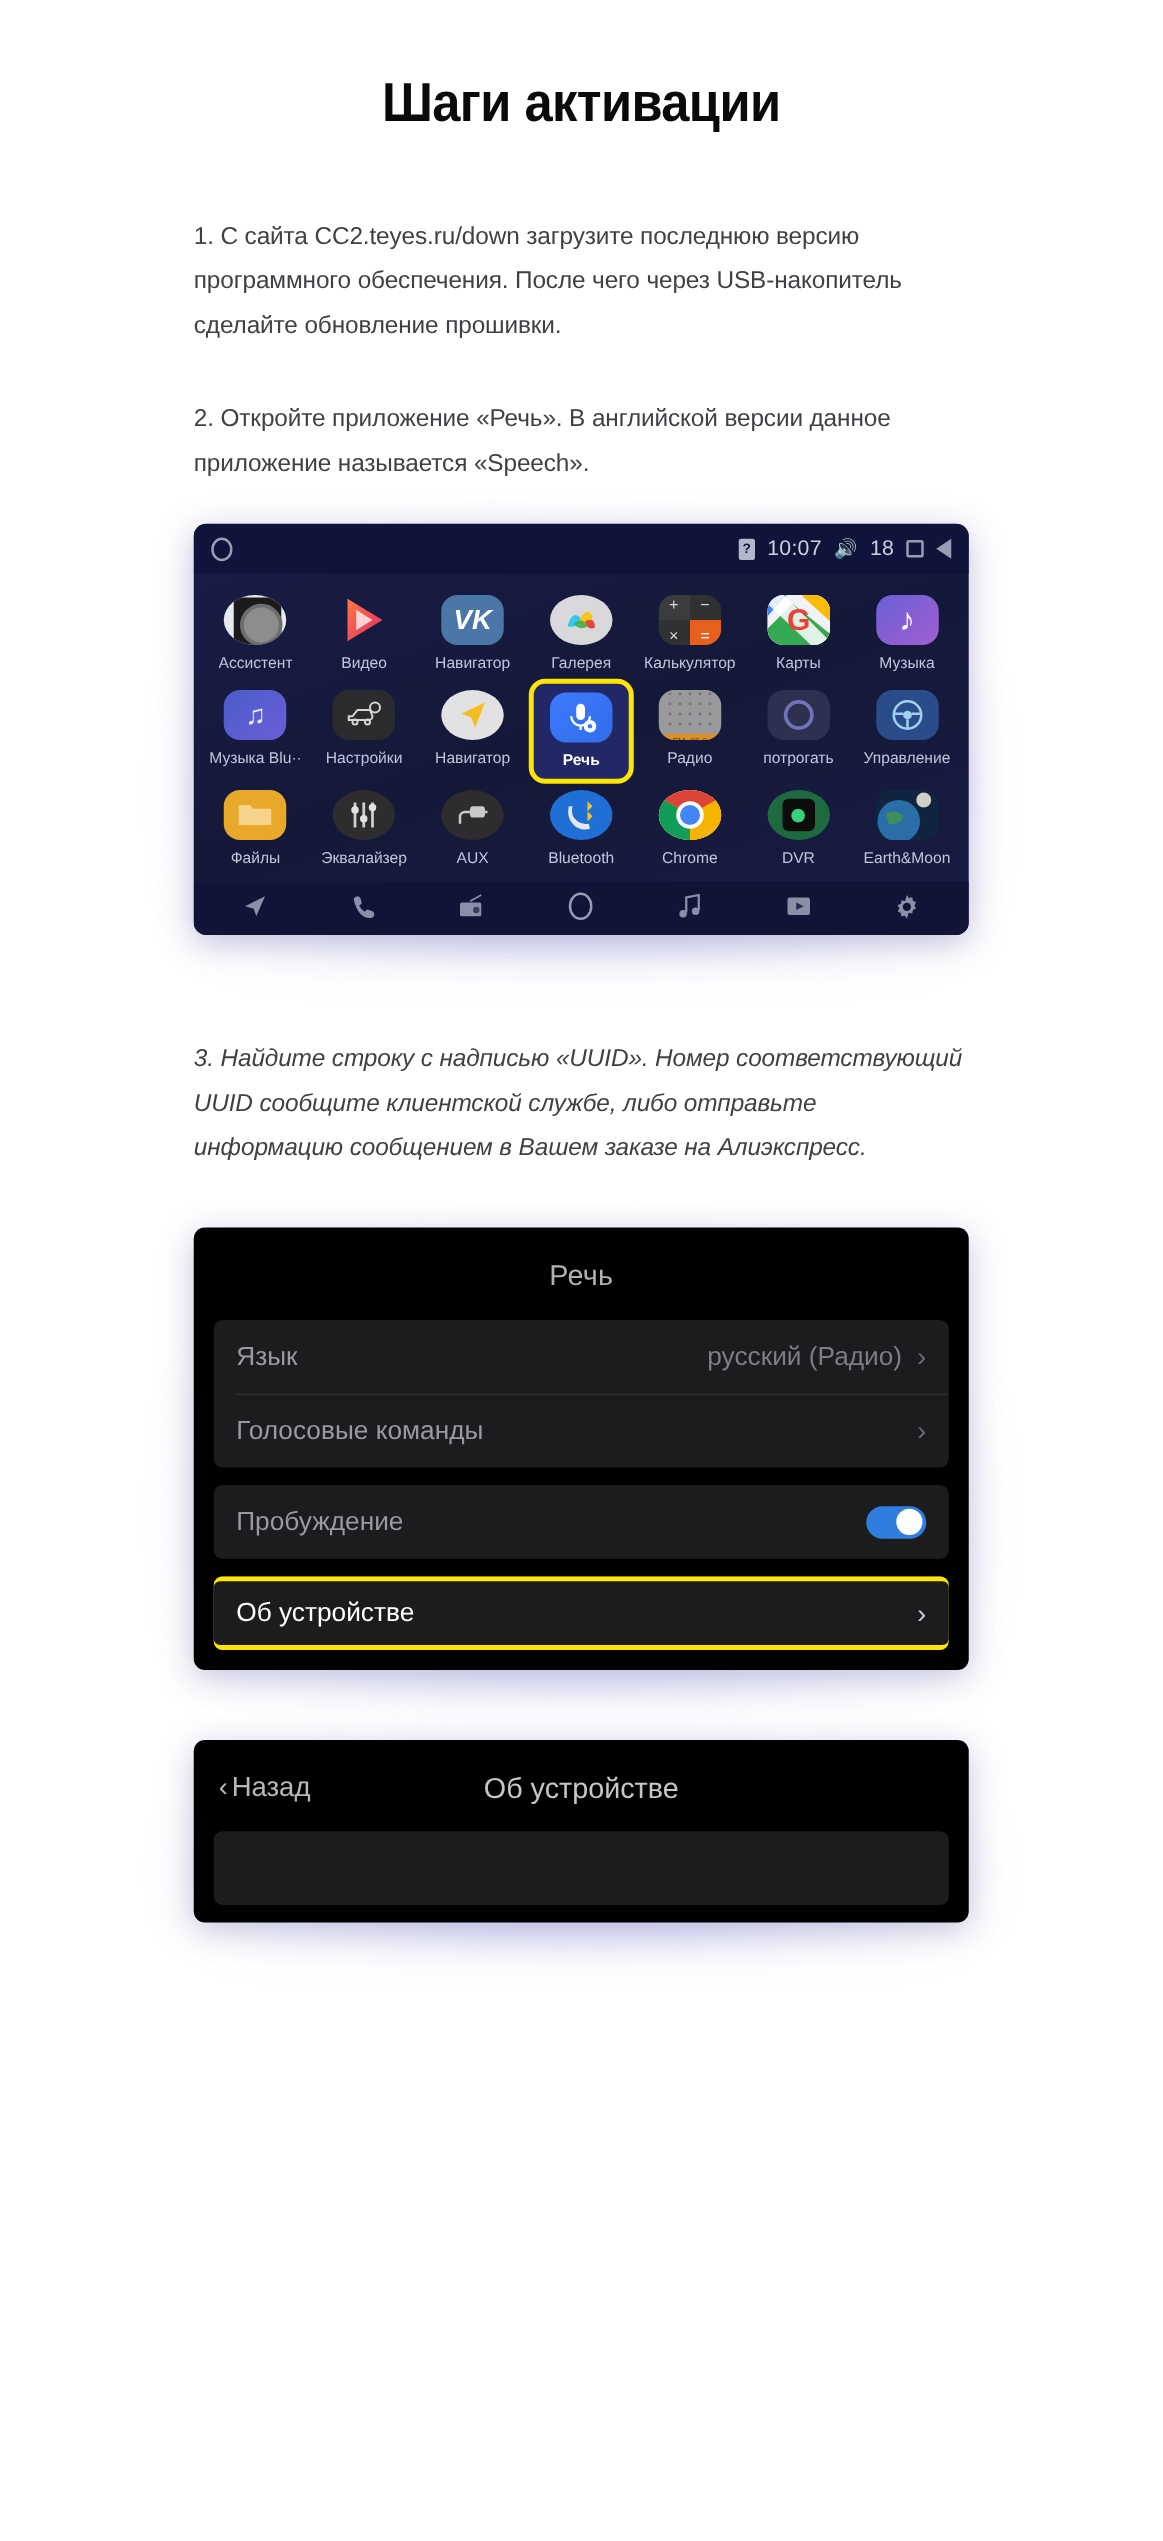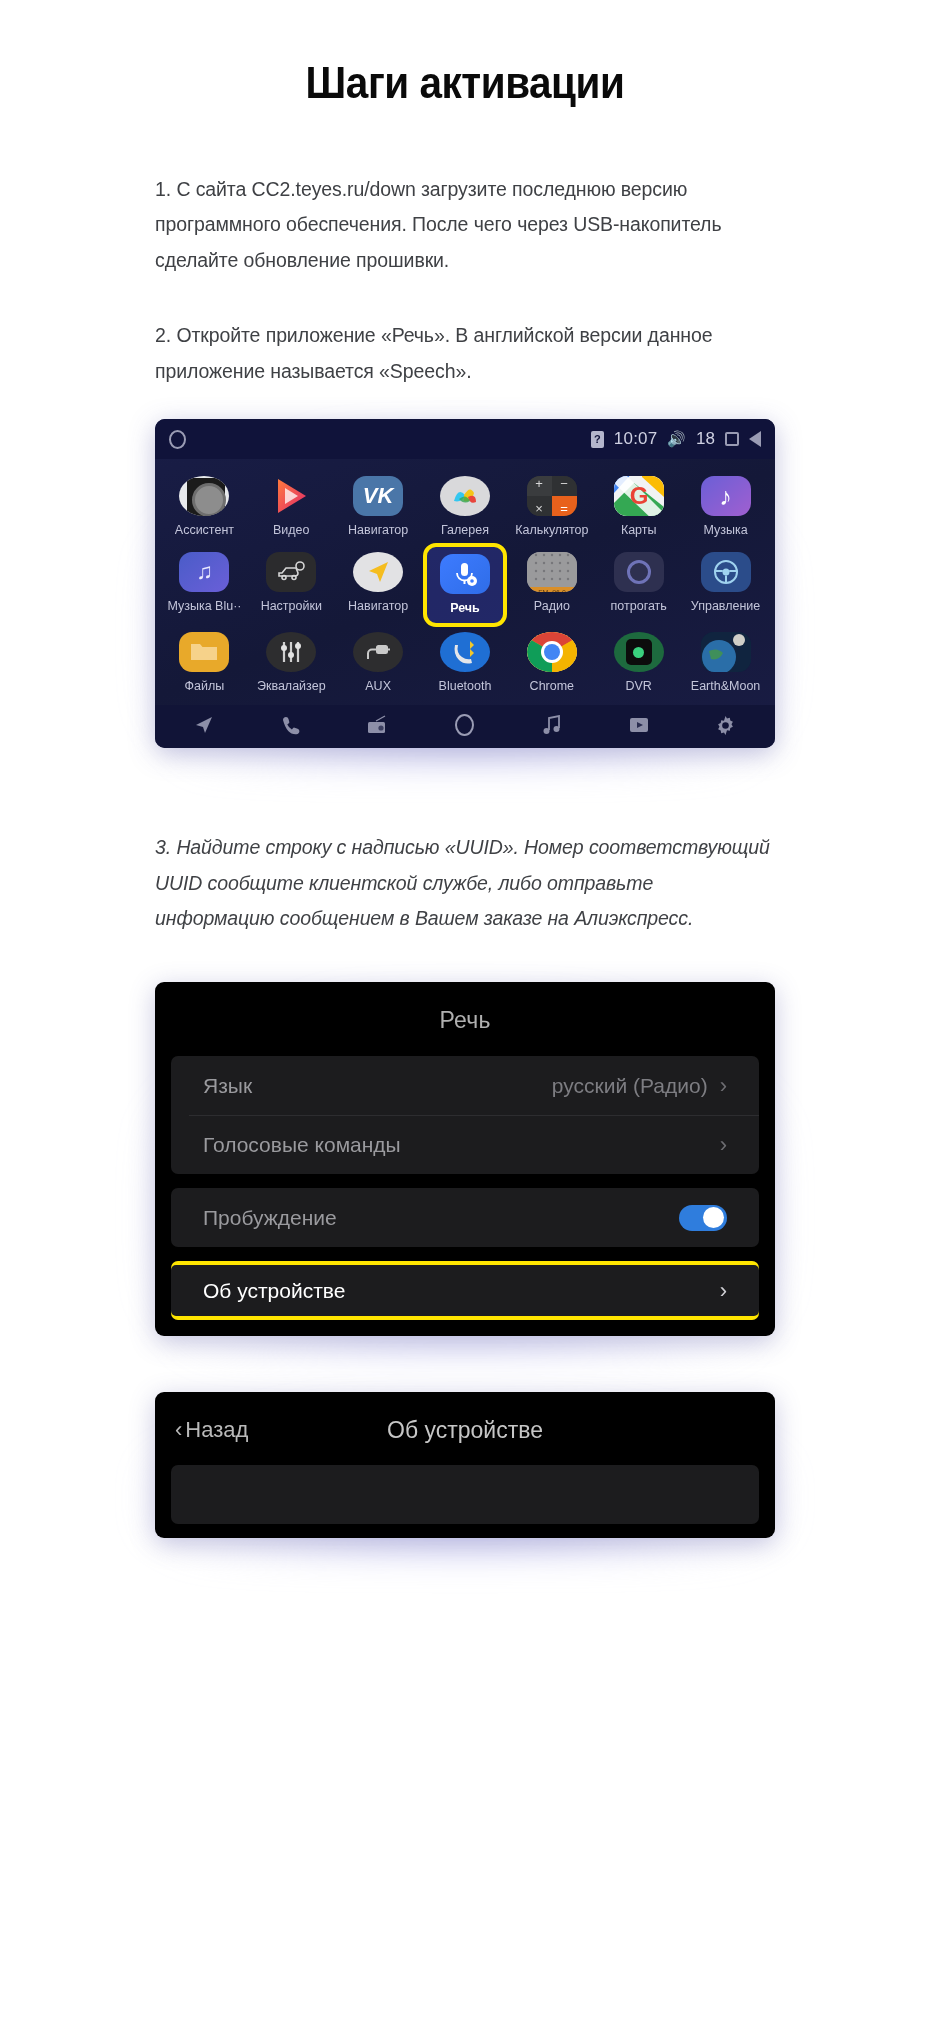--- a/index.html
+++ b/index.html
@@ -186,21 +186,21 @@
   }
   .set-group {
     background: #1c1c1e;
     margin: 0 16px 14px 16px;
     border-radius: 7px;
     overflow: hidden;
   }
   .set-group.nogap { margin-bottom: 0; }
   .set-row {
     display: flex; align-items: center;
-    padding: 0 32px;
+    padding: 0 18px;
     height: 59px;
     position: relative;
   }
   .set-row + .set-row::before {
     content: "";
     position: absolute; left: 18px; right: 0; top: 0;
     height: 1px; background: #2d2d30;
   }
   .set-label { color: #9a9a9e; font-size: 21px; }
   .set-value { margin-left: auto; color: #7d7d82; font-size: 21px; }

